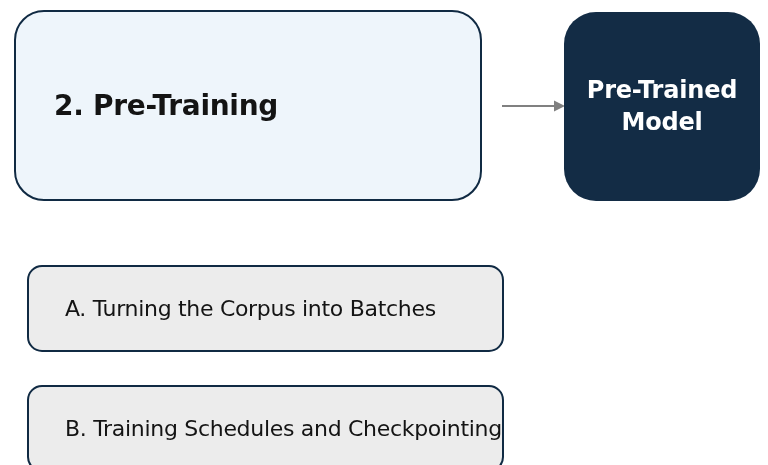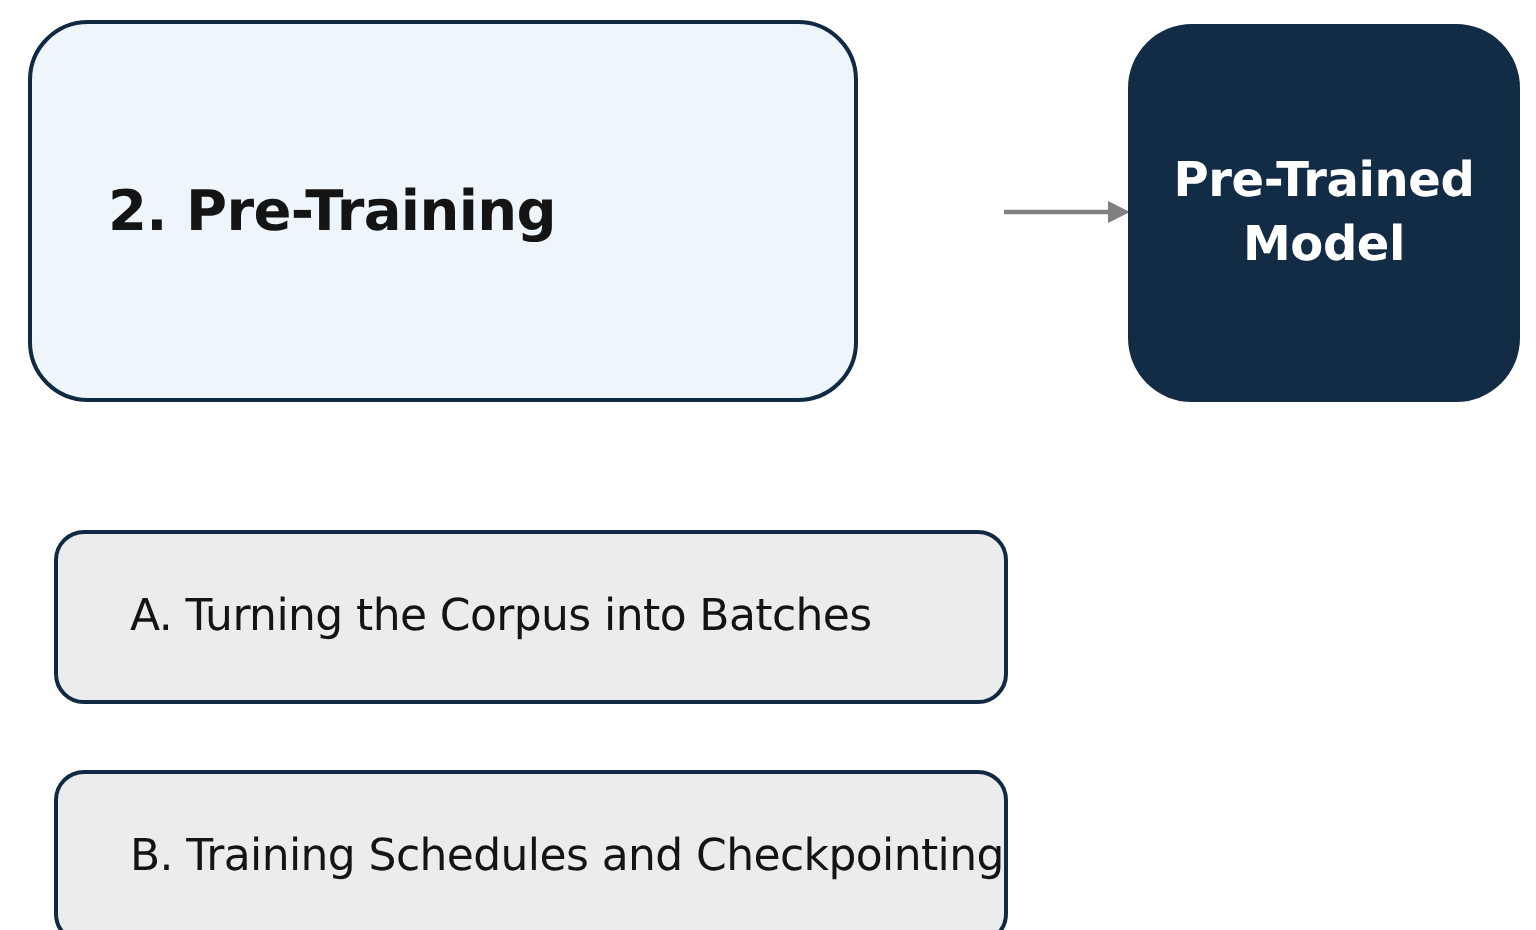--- a/index.html
+++ b/index.html
@@ -22,21 +22,21 @@
     align-items: center;
   }
   .box .label {
     color: var(--text, #141414);
     letter-spacing: -0.3px;
     white-space: nowrap;
   }
   .main-box {
     left: 14px;
     top: 10px;
-    width: 415px;
+    width: 468px;
     height: 191px;
     background: var(--main-box-fill, #eef5fb);
     border: 2px solid var(--box-border, #102a43);
     border-radius: 30px;
     padding-left: 38px;
   }
   .main-box .label {
     font-size: 28px;
     font-weight: 600;
   }

